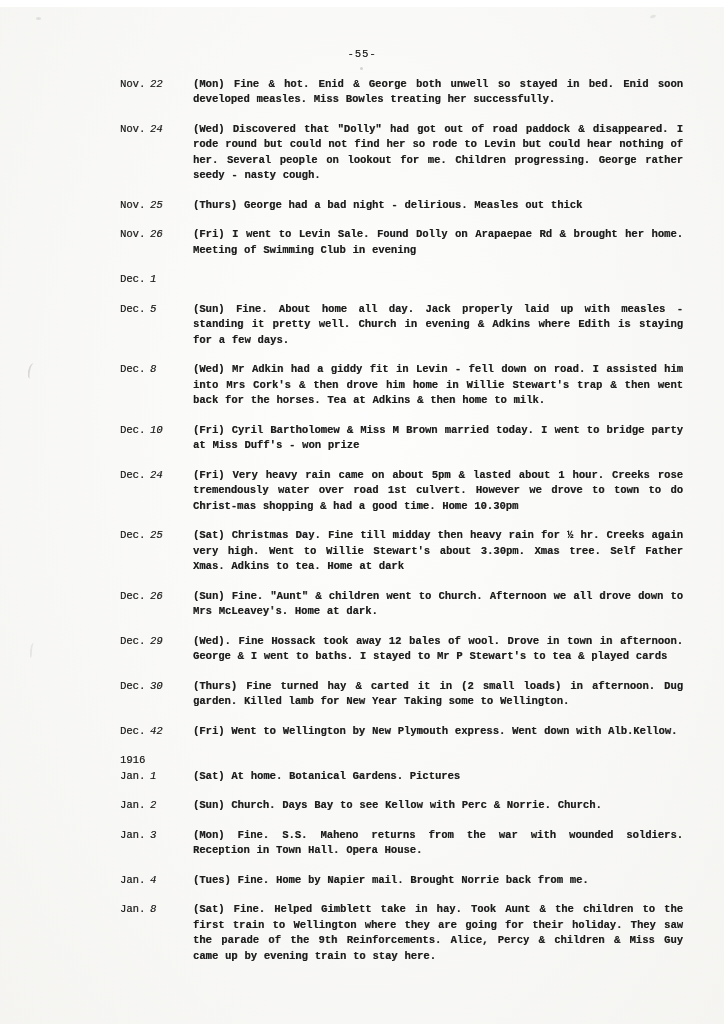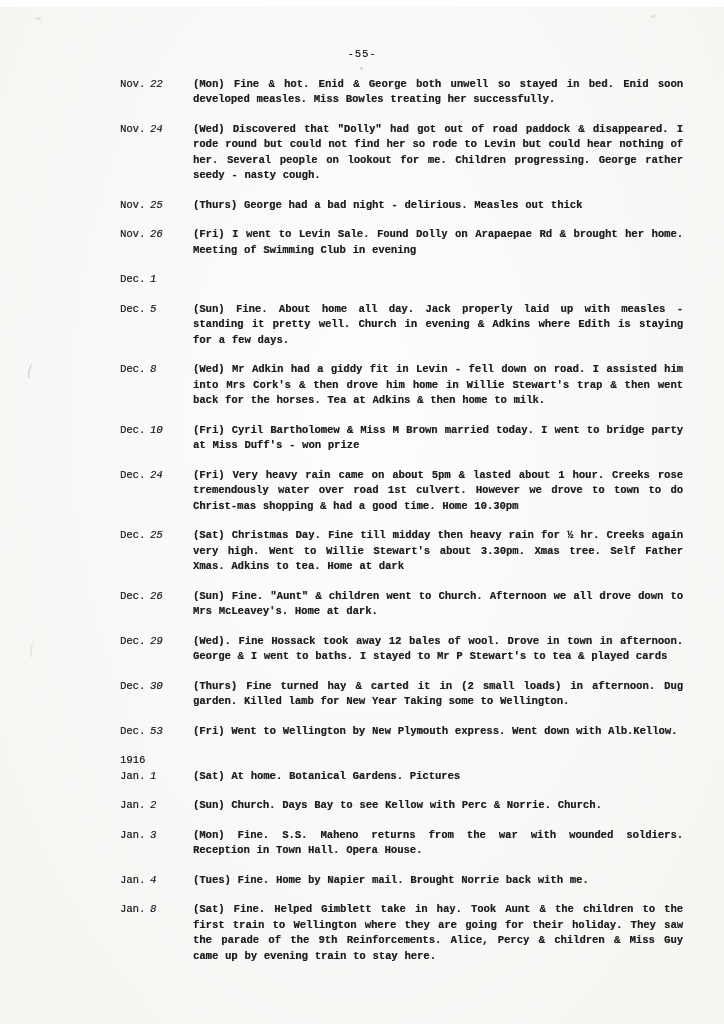--- a/index.html
+++ b/index.html
@@ -120,21 +120,21 @@
         <span class="d">29</span>
         <p class="t">(Wed). Fine Hossack took away 12 bales of wool. Drove in town in afternoon. George &amp; I went to baths. I stayed to Mr P Stewart's to tea &amp; played cards</p>
       </div>
       <div class="entry">
         <span class="m">Dec.</span>
         <span class="d">30</span>
         <p class="t">(Thurs) Fine turned hay &amp; carted it in (2 small loads) in afternoon. Dug garden. Killed lamb for New Year Taking some to Wellington.</p>
       </div>
       <div class="entry">
         <span class="m">Dec.</span>
-        <span class="d">53</span>
+        <span class="d">42</span>
         <p class="t">(Fri) Went to Wellington by New Plymouth express. Went down with Alb.Kellow.</p>
       </div>
       <div class="year">1916</div>
       <div class="entry">
         <span class="m">Jan.</span>
         <span class="d">1</span>
         <p class="t">(Sat) At home. Botanical Gardens. Pictures</p>
       </div>
       <div class="entry">
         <span class="m">Jan.</span>
@@ -142,21 +142,21 @@
         <p class="t">(Sun) Church. Days Bay to see Kellow with Perc &amp; Norrie. Church.</p>
       </div>
       <div class="entry">
         <span class="m">Jan.</span>
         <span class="d">3</span>
         <p class="t">(Mon) Fine. S.S. Maheno returns from the war with wounded soldiers. Reception in Town Hall. Opera House.</p>
       </div>
       <div class="entry">
         <span class="m">Jan.</span>
         <span class="d">4</span>
-        <p class="t">(Tues) Fine. Home by Napier mail. Brought Norrie back with me.</p>
+        <p class="t">(Tues) Fine. Home by Napier mail. Brought Norrie back from me.</p>
       </div>
       <div class="entry">
         <span class="m">Jan.</span>
         <span class="d">8</span>
         <p class="t">(Sat) Fine. Helped Gimblett take in hay. Took Aunt &amp; the children to the first train to Wellington where they are going for their holiday. They saw the parade of the 9th Reinforcements. Alice, Percy &amp; children &amp; Miss Guy came up by evening train to stay here.</p>
       </div>
     </div>
 
   <div class="artifact speck-tl"></div>
   <div class="artifact speck-tr"></div>

